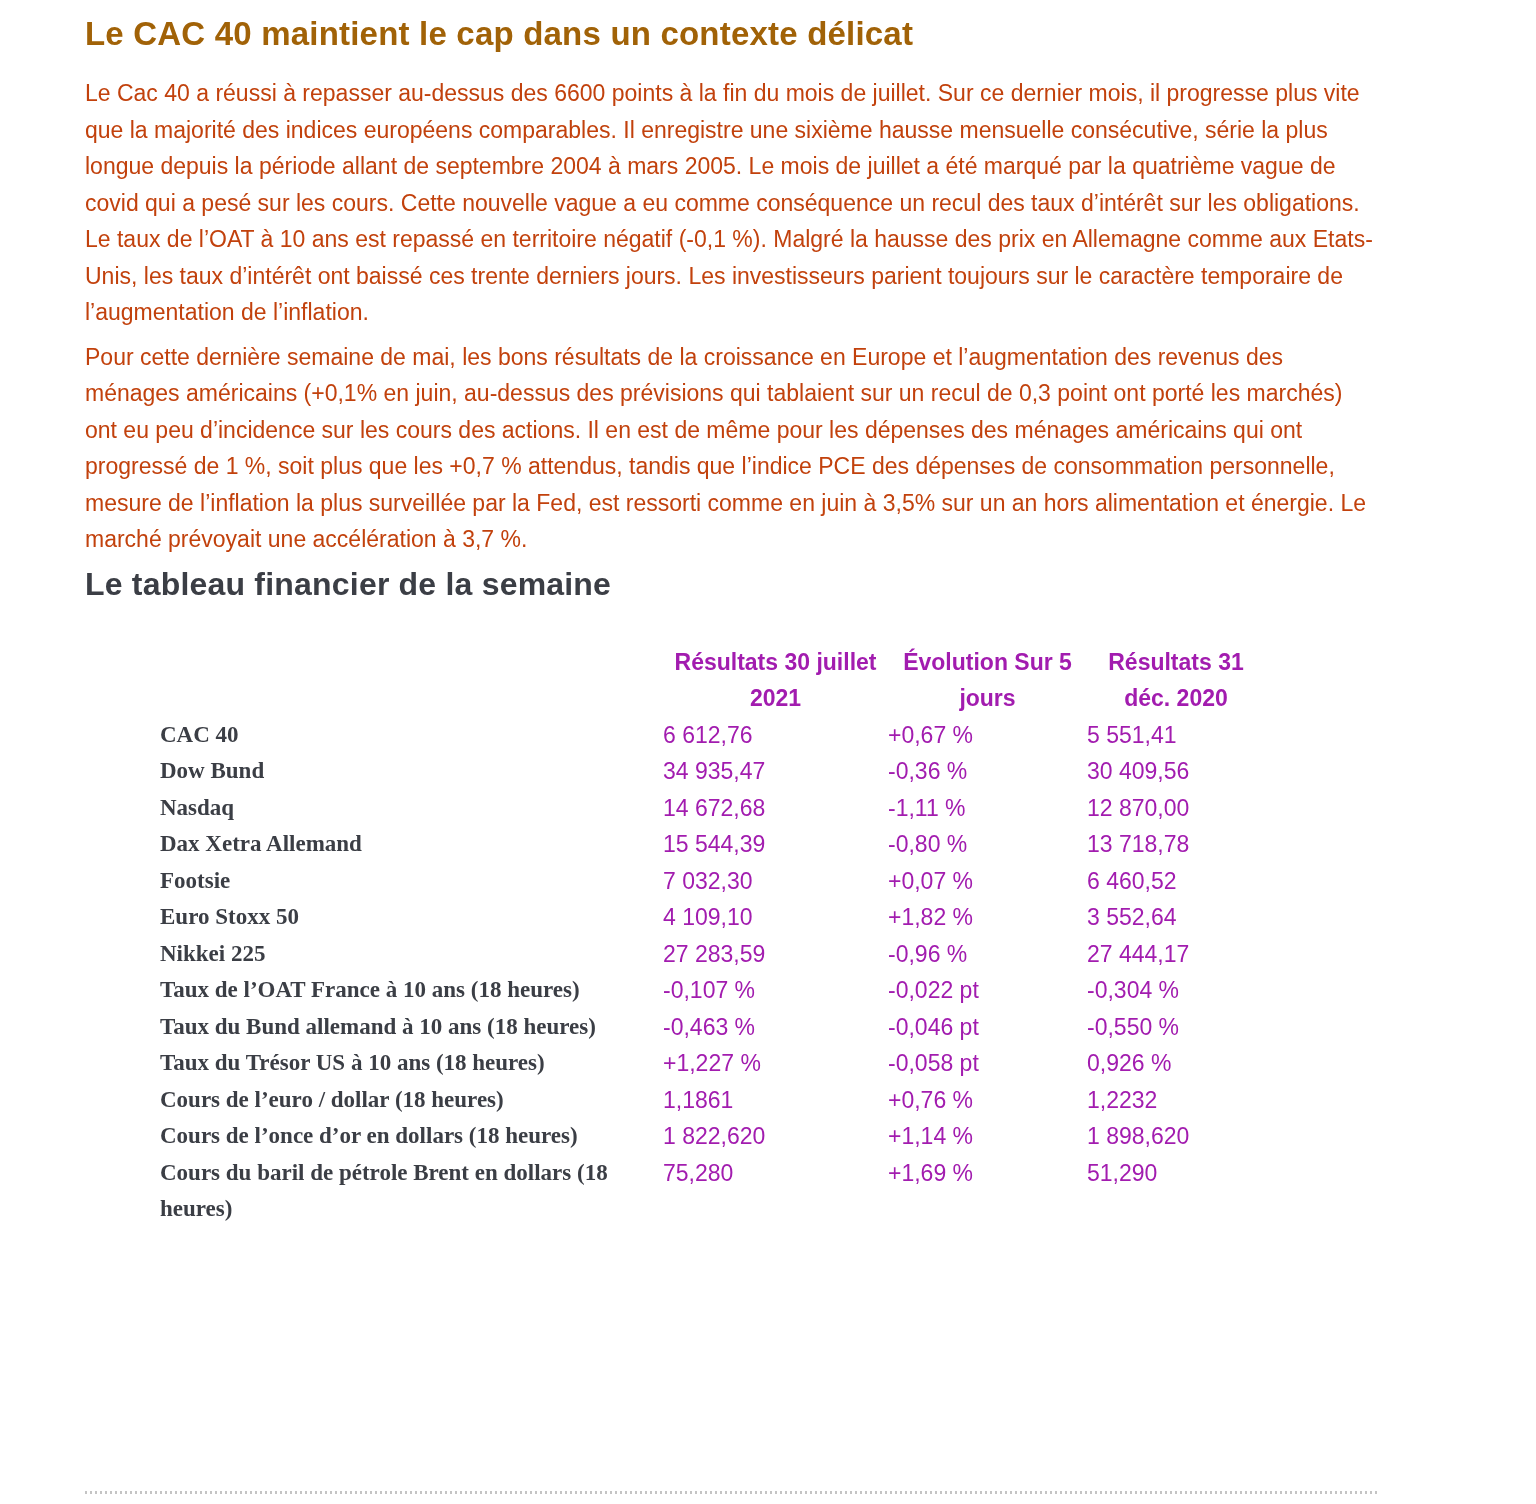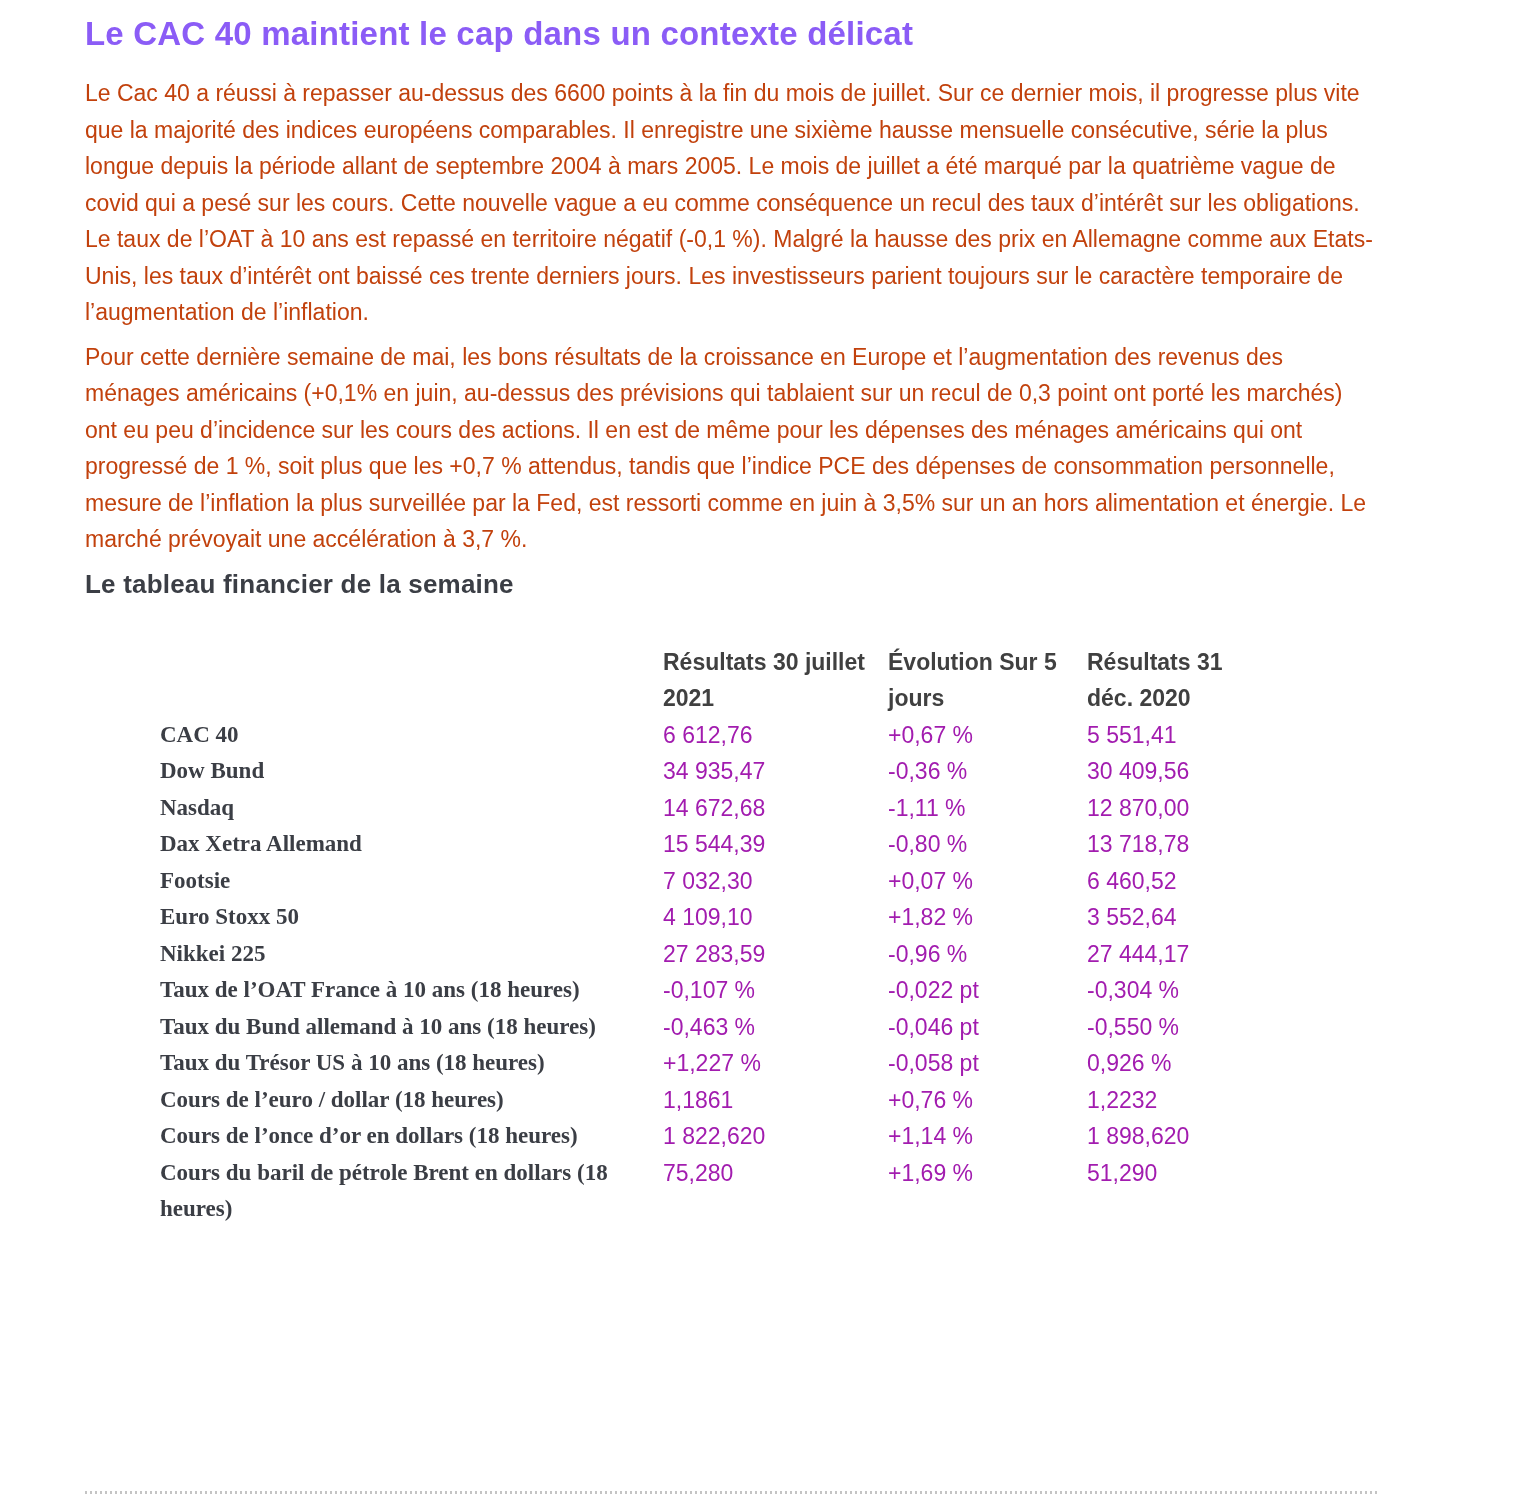--- a/index.html
+++ b/index.html
@@ -18,32 +18,32 @@
   .content {
     position: absolute;
     top: 14px;
     left: 85px;
     width: 1295px;
   }
   h1 {
     font-size: 33px;
     line-height: 39px;
     font-weight: bold;
-    color: #8b5cf6;
+    color: #a16207;
     margin: 0 0 22px 0;
     letter-spacing: 0.2px;
   }
   p.body-par {
     font-size: 23px;
     line-height: 36.5px;
     color: #c2410c;
     margin: 0 0 8px 0;
   }
   h2 {
-    font-size: 26px;
+    font-size: 32px;
     line-height: 36px;
     font-weight: bold;
     color: #3b3e45;
     margin: 8px 0 0 0;
     letter-spacing: 0.2px;
   }
   table.fin-table {
     margin: 42px 0 0 75px;
     border-collapse: collapse;
     table-layout: fixed;
@@ -56,21 +56,22 @@
   table.fin-table th, table.fin-table td {
     font-size: 23px;
     line-height: 36.5px;
     text-align: left;
     vertical-align: top;
     padding: 0;
     border: none;
   }
   table.fin-table thead th {
     font-weight: bold;
-    color: #404040;
+    color: #a21caf;
+    text-align: center;
   }
   table.fin-table tbody th {
     font-weight: bold;
     color: #3b3e45;
     padding-right: 14px;
     font-family: Liberation Serif, serif;
   }
   table.fin-table tbody td {
     font-weight: normal;
     color: #a21caf;

